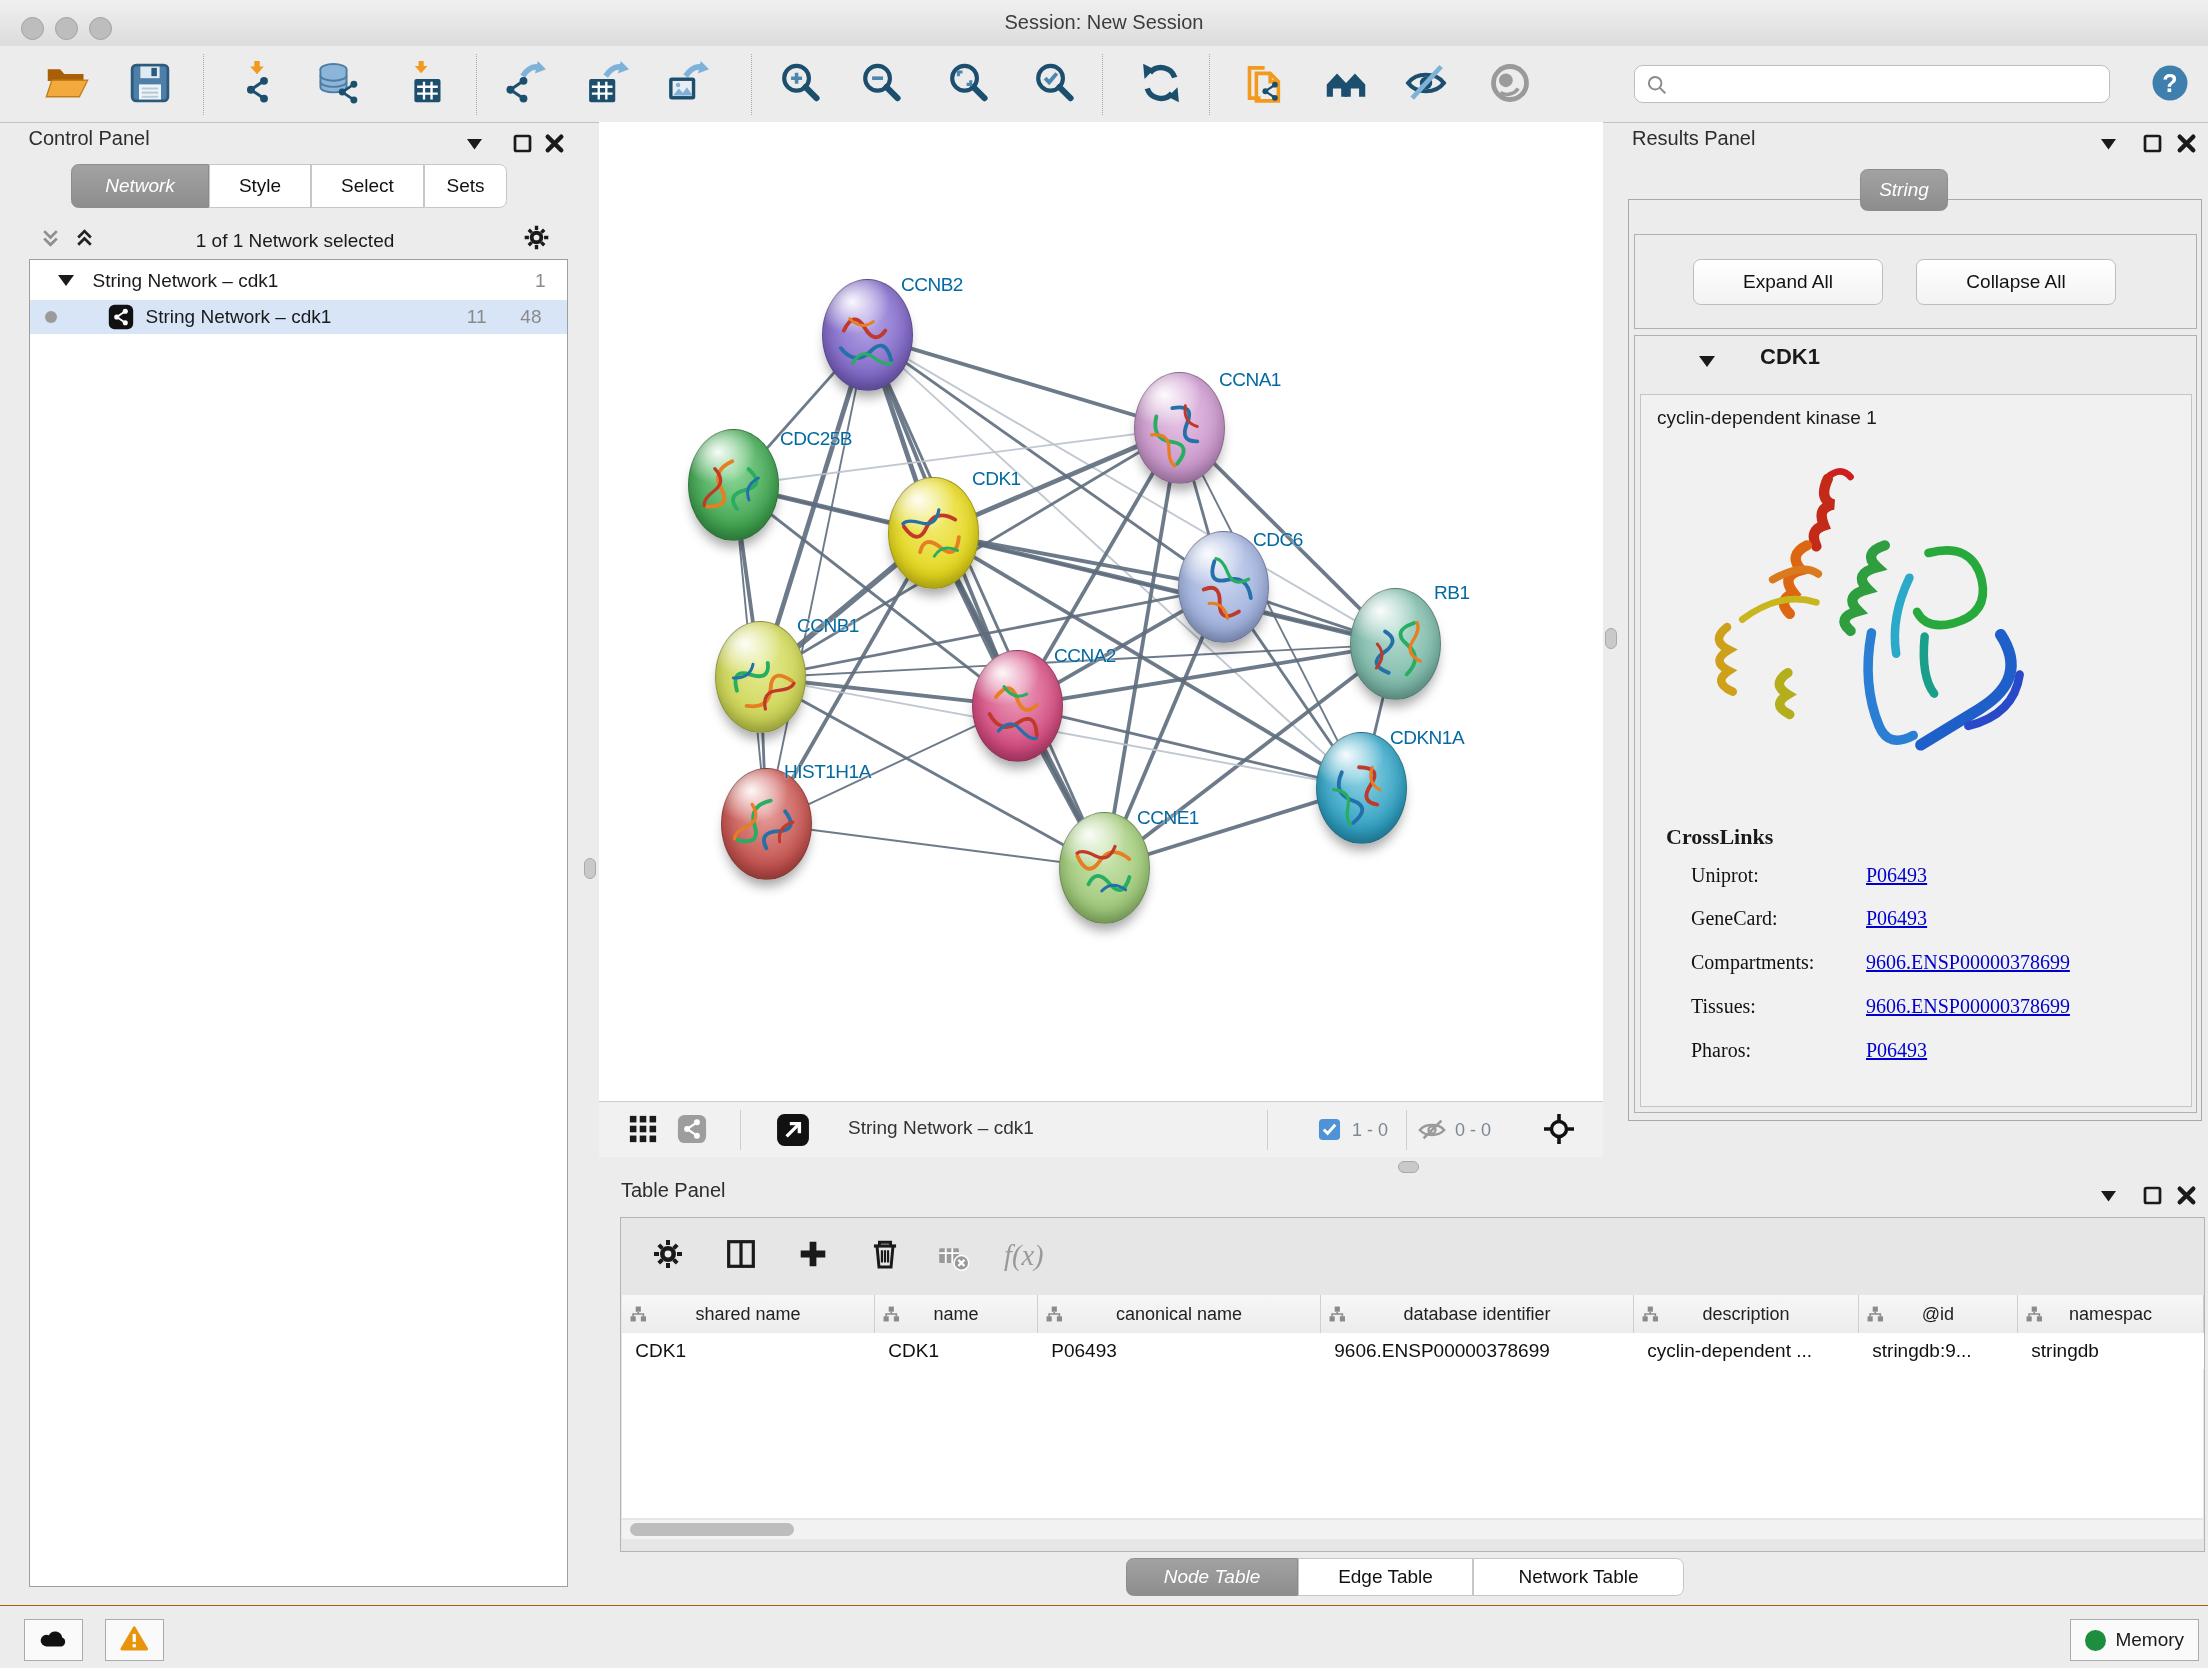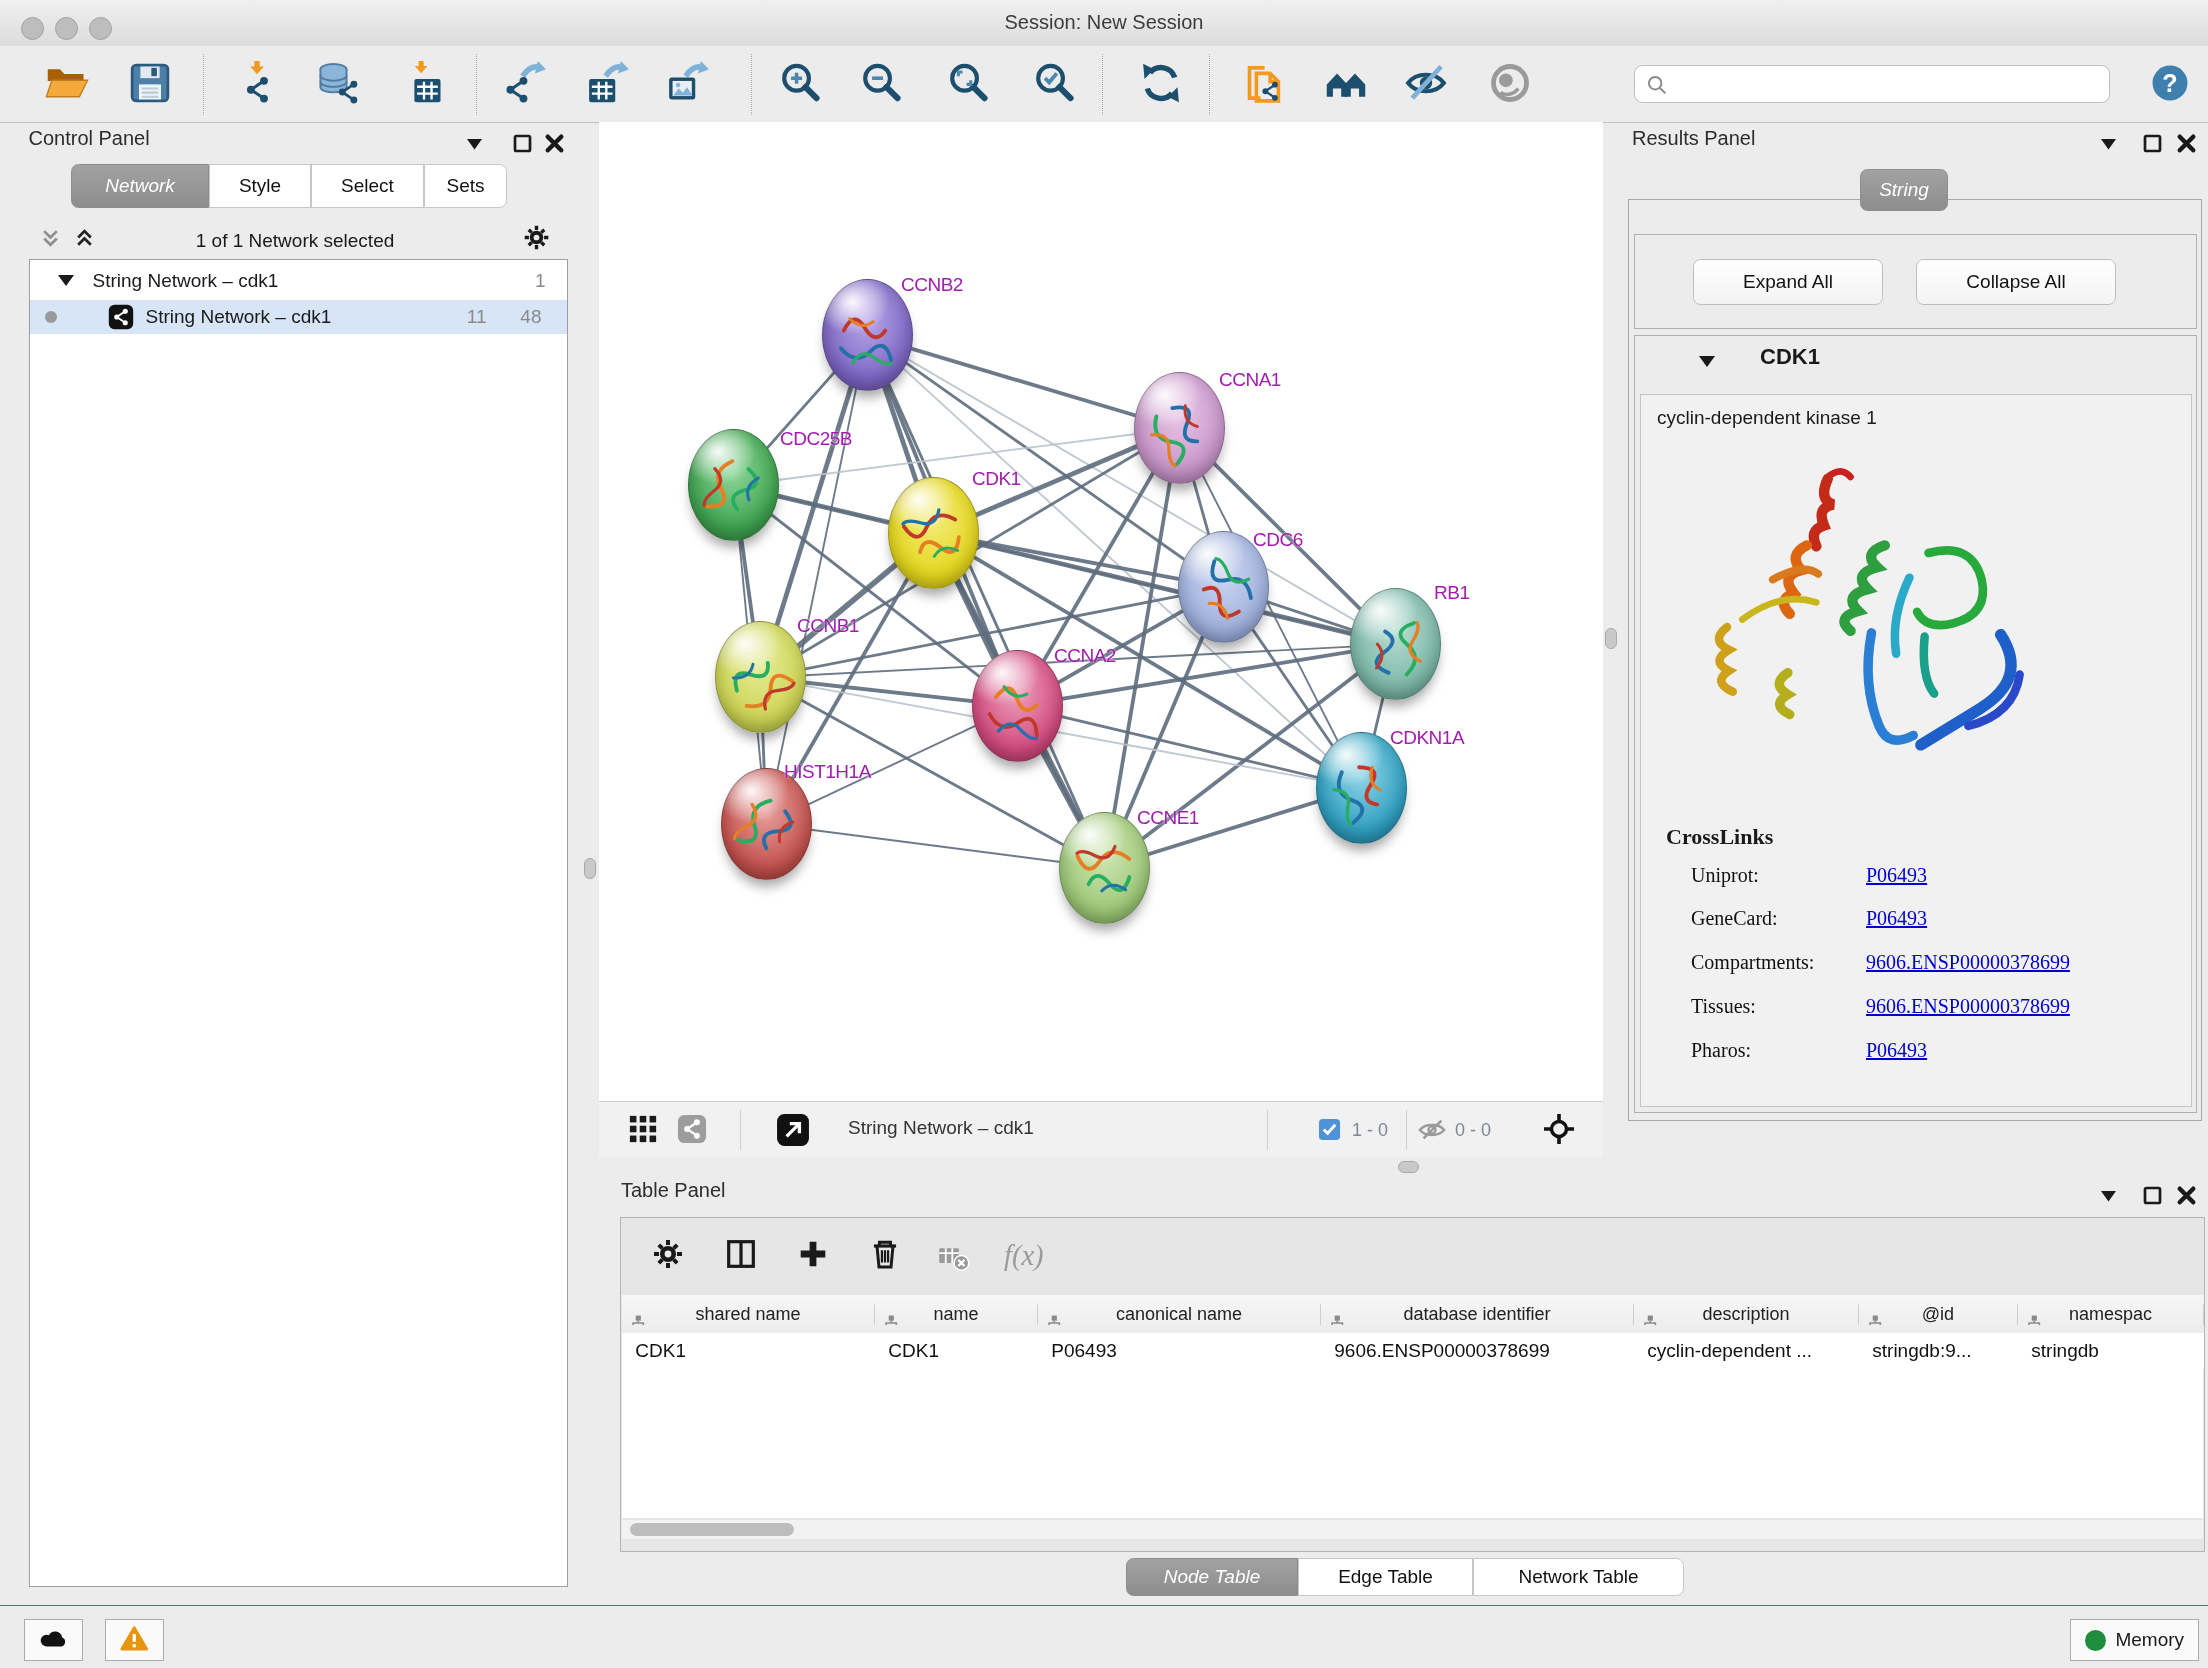--- a/index.html
+++ b/index.html
@@ -36,21 +36,21 @@
     border:1px solid #9e9e9e;box-sizing:border-box;}
   .trow{position:absolute;left:0;width:100%;height:34px;font-size:19px;}
   .trow .cnt{position:absolute;color:#8a8a8a;}
   .tri{width:0;height:0;border-left:8.6px solid transparent;border-right:8.6px solid transparent;
     border-top:11.4px solid #1a1a1a;display:inline-block;}
   
   .canvas{position:absolute;left:599px;top:122px;width:1004px;height:980px;background:#fff;overflow:hidden;}
   .node{position:absolute;width:91px;height:112px;border-radius:50%;
     border:1px solid rgba(30,30,30,.35);box-sizing:border-box;
     box-shadow:0 9.5px 11.4px -2.9px rgba(0,0,0,.35), inset 0 -7.6px 15px rgba(0,0,0,.22);}
-  .nlabel{position:absolute;font-size:19px;color:#a21caf;letter-spacing:-0.5px;white-space:nowrap;
+  .nlabel{position:absolute;font-size:19px;color:#0369a1;letter-spacing:-0.5px;white-space:nowrap;
     text-shadow:0 0 2.9px rgba(255,255,255,.9);}
   .netbar{position:absolute;left:599px;top:1101px;width:1004px;height:55px;background:#f1f1f1;
     border-top:1px solid #cdcdcd;}
   .netbar .vd{position:absolute;top:7.6px;height:40px;border-left:1px solid #cfcfcf;}
   .nbico{position:absolute;width:30px;height:30px;}
   .nbico svg{width:100%;height:100%;}
   .cntTxt{position:absolute;font-size:18px;color:#7d8795;top:18px;}
   .handle{position:absolute;background:#c9c9c9;border:1px solid #a9a9a9;border-radius:9.5px;box-sizing:border-box;}
   
   .rbox{position:absolute;border:1px solid #a8a8a8;background:#ececec;box-sizing:border-box;}
@@ -60,21 +60,21 @@
   .serif{font-family:"Liberation Serif",serif;}
   .xlrow{position:absolute;font-size:20px;}
   .xlrow .lab{position:absolute;left:0;color:#111;}
   .xlrow a{position:absolute;left:175px;color:#0000cc;text-decoration:underline;}
   
   .tblbox{position:absolute;left:620px;top:1217px;width:1585px;height:335px;background:#e6e6e6;
     border:1px solid #b4b4b4;box-sizing:border-box;}
   .ttico{position:absolute;width:32px;height:32px;}
   .ttico svg{width:100%;height:100%;}
   .thead{position:absolute;left:622px;top:1295px;height:38px;display:flex;
-    background:linear-gradient(#f7f7f7,#ececec);border-bottom:1px solid #bdbdbd;align-items:center;}
+    background:linear-gradient(#f7f7f7,#ececec);border-bottom:1px solid #bdbdbd;}
   .th{position:relative;box-sizing:border-box;border-right:1px solid #cfcfcf;font-size:18px;
     display:flex;align-items:center;justify-content:center;color:#222;overflow:hidden;white-space:nowrap;}
   .th svg{position:absolute;left:7.6px;top:11.4px;width:16px;height:16px;}
   .tdatarow{position:absolute;left:622px;top:1333px;height:36px;display:flex;background:#fff;}
   .td{box-sizing:border-box;font-size:19px;display:flex;align-items:center;padding-left:13.3px;
     overflow:hidden;white-space:nowrap;color:#111;}
   .twhite{position:absolute;left:622px;top:1295px;width:1581px;height:223px;background:#fff;}
   .hscroll{position:absolute;left:622px;top:1520px;width:1581px;height:19px;background:#f2f2f2;}
   .hthumb{position:absolute;left:7.6px;top:2.9px;width:164px;height:13.3px;background:#bdbdbd;border-radius:6.7px;}
   

